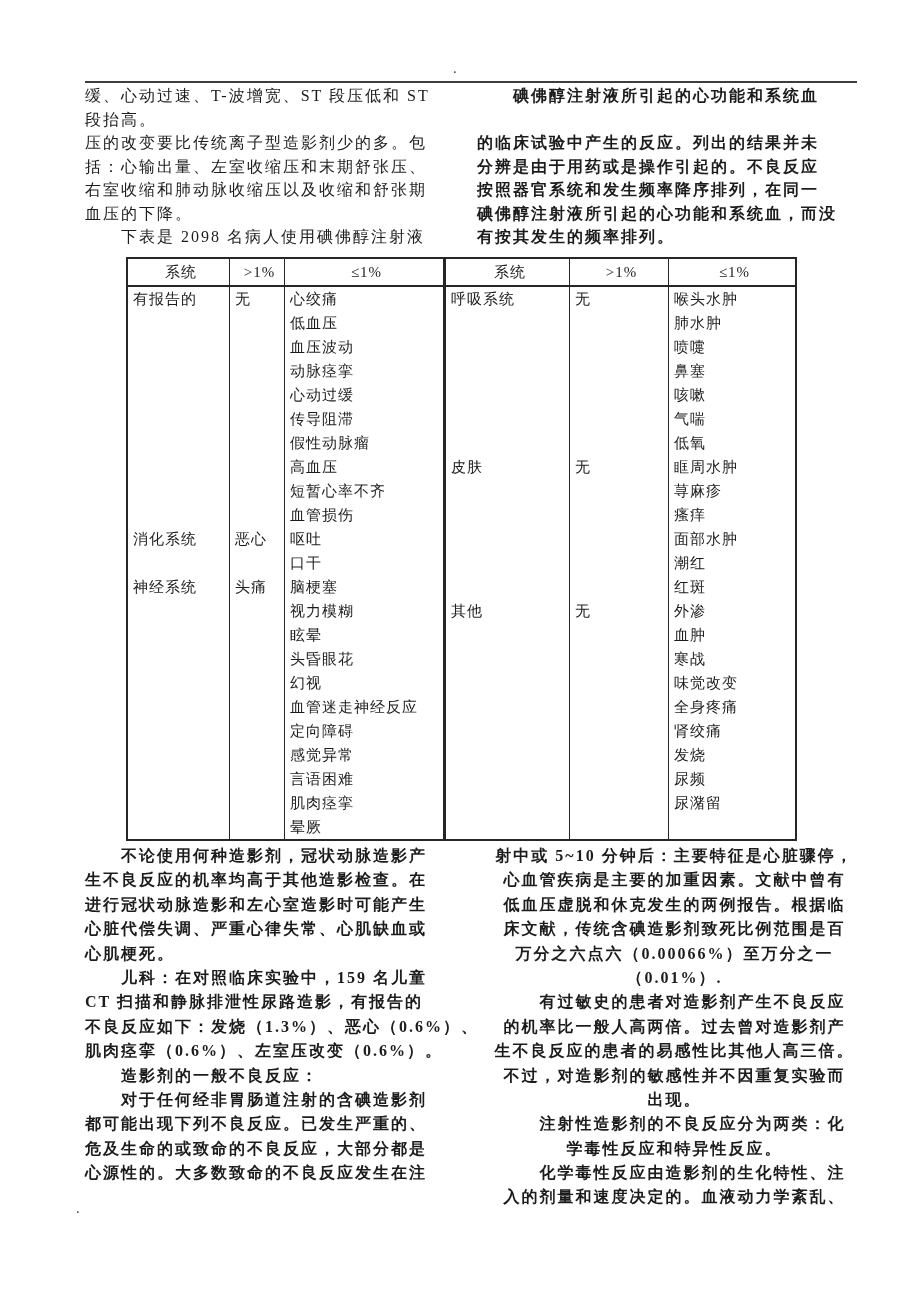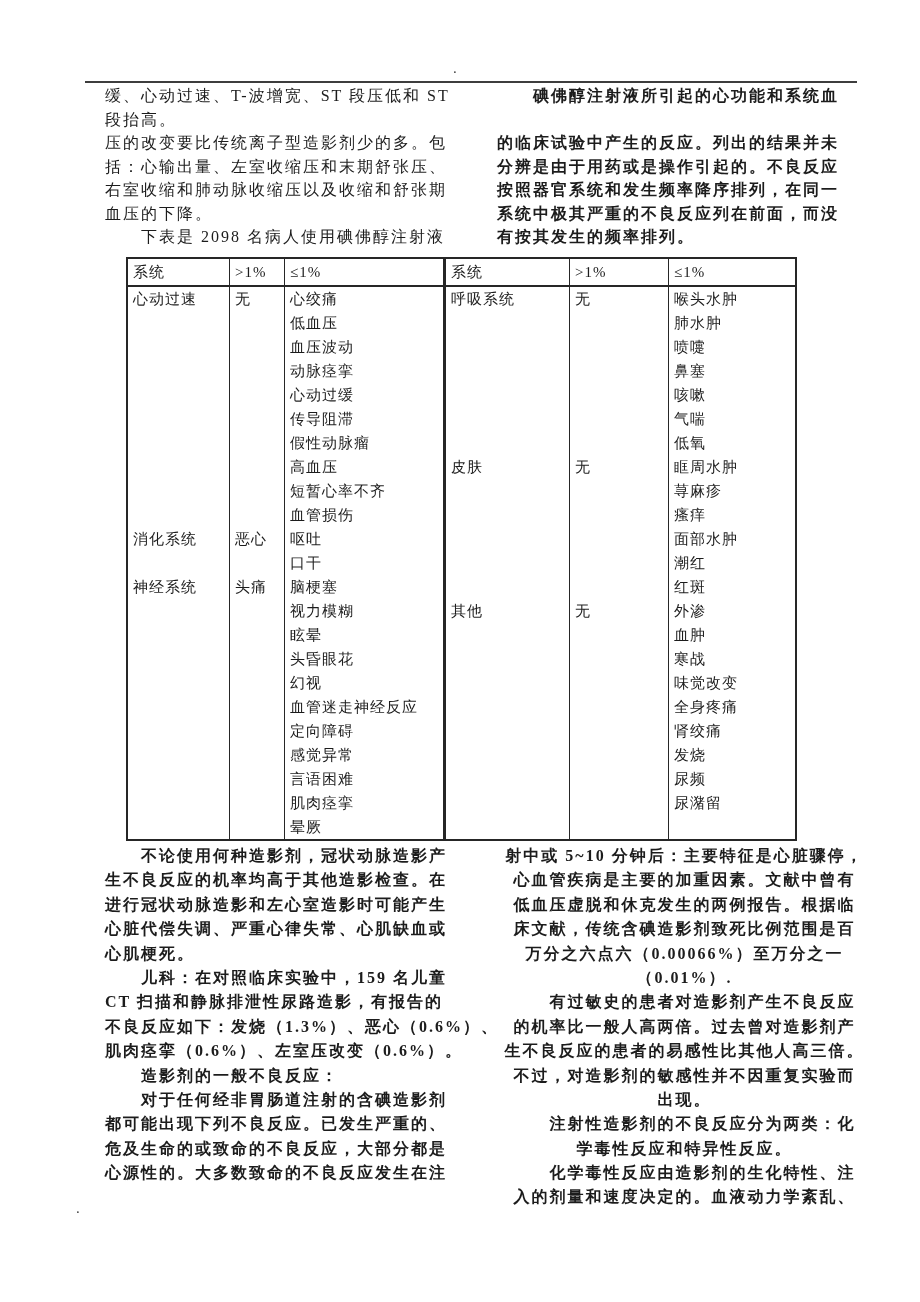--- a/index.html
+++ b/index.html
@@ -13,36 +13,36 @@
   }
   .top-rule{
     position:absolute;left:85px;top:81px;width:772px;height:2px;
     background:#3d3d3d;
   }
   .stray{position:absolute;font-size:15px;color:#444;}
   .stray.top{left:453px;top:60px;}
   .stray.bottom{left:76px;top:1200px;}
 
   .textcol{position:absolute;font-size:16px;letter-spacing:2px;}
-  .textcol .tline{height:23.5px;line-height:23.5px;white-space:pre;margin-left:20px;}
+  .textcol .tline{height:23.5px;line-height:23.5px;white-space:pre;}
   .textcol.lower .tline{height:24.4px;line-height:24.4px;font-weight:bold;}
   #left-top{left:85px;top:84px;width:380px;}
   #right-top{left:477px;top:84px;width:390px;font-weight:bold;}
   #left-bottom{left:85px;top:844px;width:385px;}
   #right-bottom{left:477px;top:844px;width:395px;text-align:center;}
   .tline.bold{font-weight:bold;}
 
   .rxn-table{
     position:absolute;left:126px;top:257px;
     border:2px solid #262626;
     background:#fff;
   }
   .trow{display:flex;}
   .trow.thead{height:26px;border-bottom:2px solid #262626;}
-  .trow.thead .tcell{line-height:26px;}
+  .trow.thead .tcell{line-height:26px;text-align:center;}
   .trow.tbody-row{height:24px;}
   .tcell{
     box-sizing:border-box;
     padding-left:5px;
     font-size:15px;
     letter-spacing:1px;
     line-height:24px;
     white-space:pre;
     overflow:hidden;
   }
@@ -84,38 +84,38 @@
       <div class="tline">　　碘佛醇注射液所引起的心功能和系统血</div>
 
       <div class="tline"></div>
 
       <div class="tline">的临床试验中产生的反应。列出的结果并未</div>
 
       <div class="tline">分辨是由于用药或是操作引起的。不良反应</div>
 
       <div class="tline">按照器官系统和发生频率降序排列，在同一</div>
 
-      <div class="tline">系统中极其严重的不良反应列在前面，而没</div>
+      <div class="tline">碘佛醇注射液所引起的心功能和系统血，而没</div>
 
       <div class="tline">有按其发生的频率排列。</div>
     </div>
 
   <div class="rxn-table">
     <div class="trow thead">
       <div class="tcell c0">系统</div>
       <div class="tcell c1">&gt;1%</div>
       <div class="tcell c2">≤1%</div>
       <div class="tcell c3">系统</div>
       <div class="tcell c4">&gt;1%</div>
       <div class="tcell c5">≤1%</div>
     </div>
     <div>
 
         <div class="trow tbody-row">
-          <div class="tcell c0">心动过速</div>
+          <div class="tcell c0">有报告的</div>
           <div class="tcell c1">无</div>
           <div class="tcell c2">心绞痛</div>
           <div class="tcell c3">呼吸系统</div>
           <div class="tcell c4">无</div>
           <div class="tcell c5">喉头水肿</div>
         </div>
 
         <div class="trow tbody-row">
           <div class="tcell c0"></div>
           <div class="tcell c1"></div>

